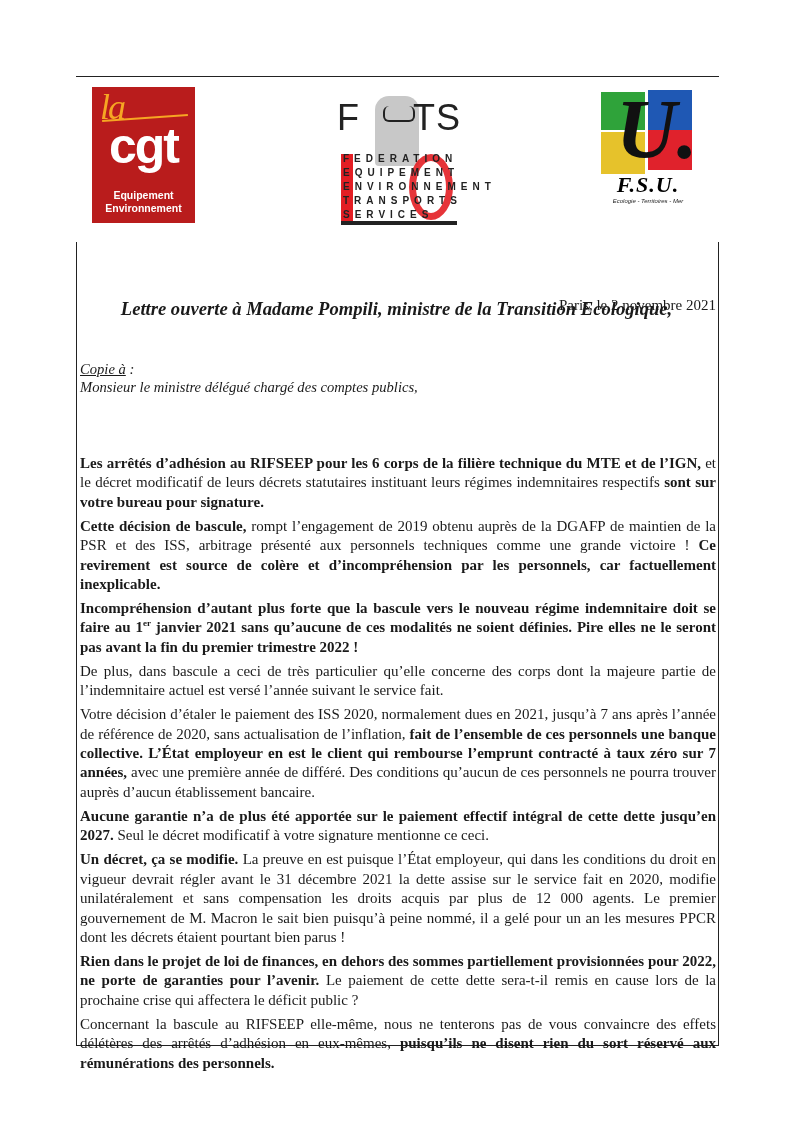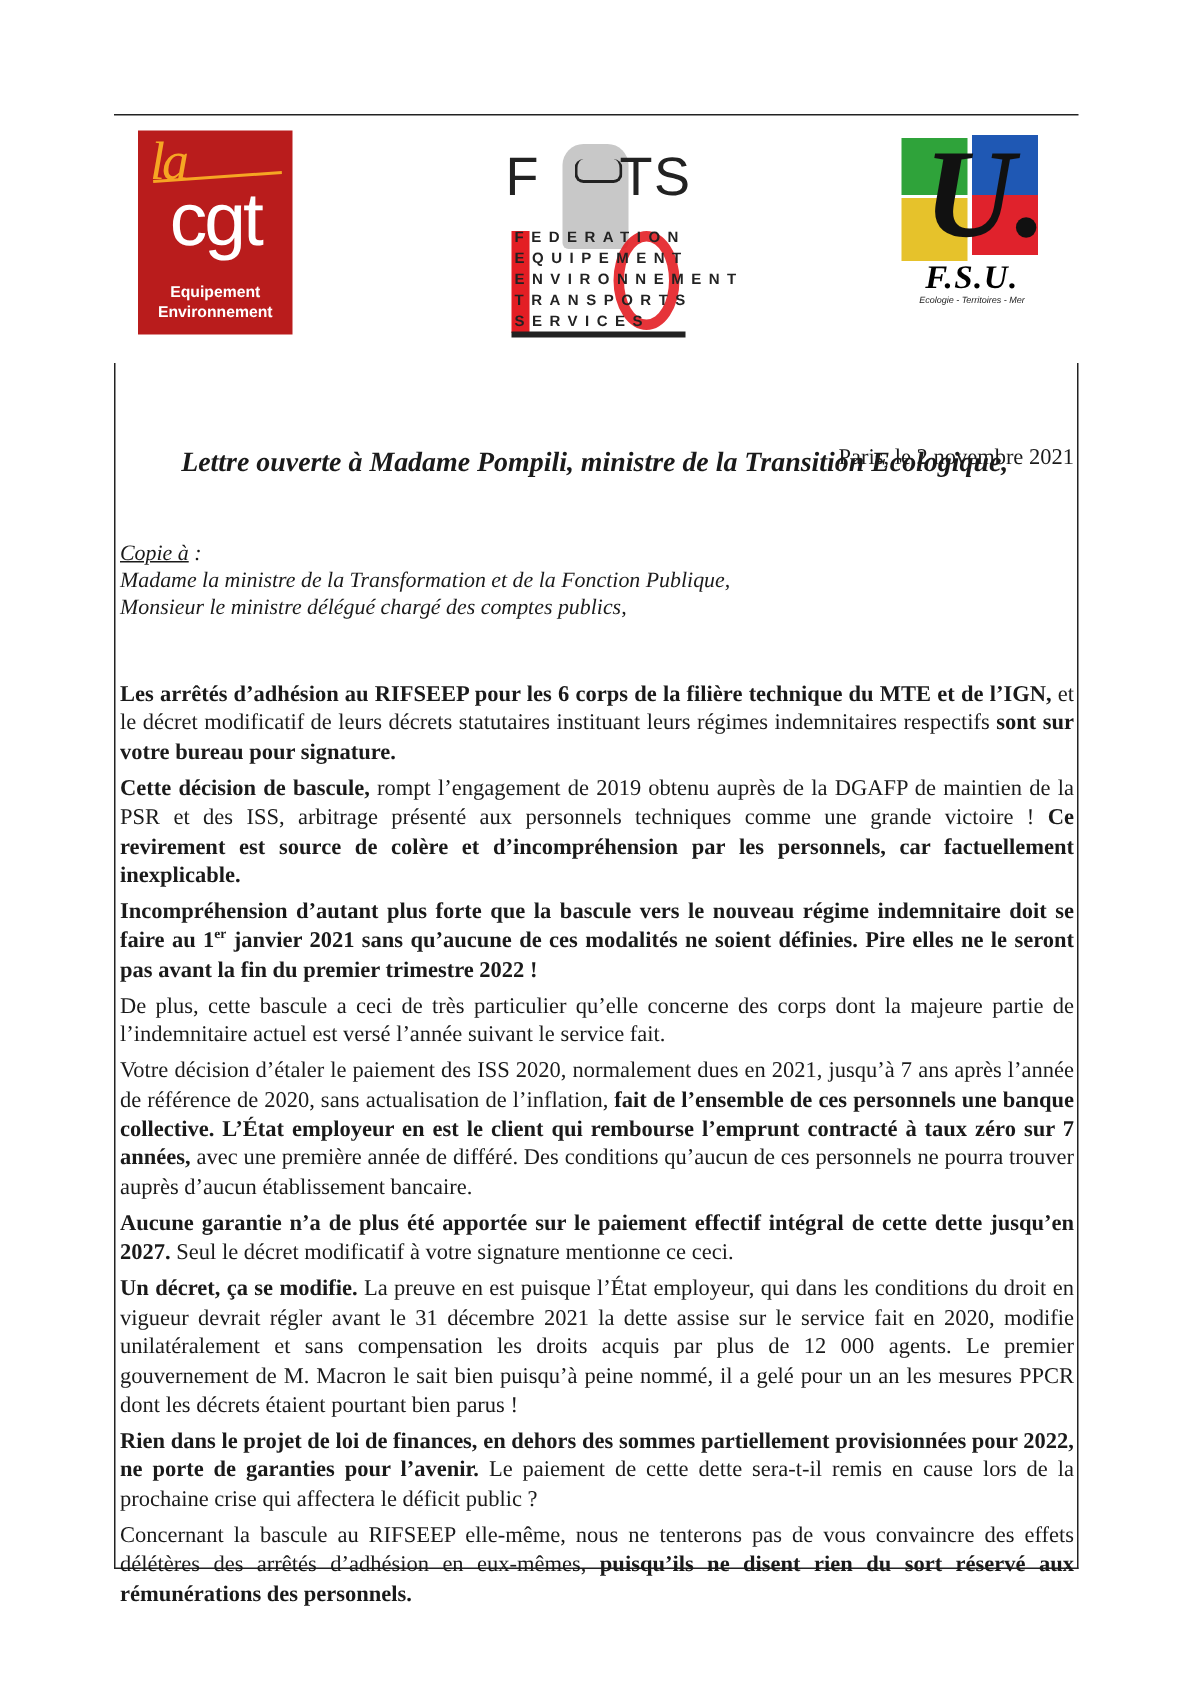--- a/index.html
+++ b/index.html
@@ -10,21 +10,21 @@
   .frame { position:absolute; left:76px; top:242px; width:641px; height:803px;
            border-left:1px solid #222; border-right:1px solid #222; border-bottom:1px solid #222; }
 
   
   .logo { position:absolute; }
   .logo-cgt { left:92px; top:87px; width:103px; height:136px; background:#b91c1c; }
   .cgt-la { position:absolute; left:8px; top:2px; font-family:"Liberation Serif", serif; font-style:italic;
             color:#f6a623; font-size:36px; line-height:36px; letter-spacing:-2px; }
   .cgt-swoosh { position:absolute; left:10px; top:30px; width:86px; height:2px; background:#f6a623; transform:rotate(-4deg); }
   .cgt-word { position:absolute; left:0; width:103px; top:32px; text-align:center;
-              font-family:"Liberation Sans", sans-serif; font-weight:normal; color:#fff;
+              font-family:"Liberation Sans", sans-serif; font-weight:bold; color:#fff;
               font-size:50px; line-height:54px; letter-spacing:-2px; }
   .cgt-sub { position:absolute; left:0; width:103px; top:102px; text-align:center;
              font-family:"Liberation Sans", sans-serif; font-weight:bold; color:#fff;
              font-size:10.5px; line-height:13px; }
 
   .logo-feets { left:335px; top:96px; width:130px; height:132px; }
   .feets-fist { position:absolute; left:40px; top:0; width:44px; height:70px; background:#c8c8c8;
                 border-radius:14px 14px 4px 4px; }
   .feets-fist::before { content:""; position:absolute; left:8px; top:10px; width:28px; height:14px;
                 border:2px solid #222; border-radius:6px; border-top:none; }
@@ -106,27 +106,26 @@
   <div class="fsu-u">U.</div>
   <div class="fsu-name">F.S.U.</div>
   <div class="fsu-tag">Ecologie - Territoires - Mer</div>
 </div>
 
 <div class="date">Paris, le 2 novembre 2021</div>
 <div class="title">Lettre ouverte à Madame Pompili, ministre de la Transition Ecologique,</div>
 
 <div class="copie">
   <div><span class="lbl">Copie à</span><span> :</span></div>
-  <div>Madame la ministre de la Transformation et de la Fonction Publique,</div>
   <div>Monsieur le ministre délégué chargé des comptes publics,</div>
 </div>
 
 <div class="body">
   <p><b>Les arrêtés d’adhésion au RIFSEEP pour les 6 corps de la filière technique du MTE et de l’IGN,</b><span> et le décret modificatif de leurs décrets statutaires instituant leurs régimes indemnitaires respectifs </span><b>sont sur votre bureau pour signature.</b></p>
   <p><b>Cette décision de bascule,</b><span> rompt l’engagement de 2019 obtenu auprès de la DGAFP de maintien de la PSR et des ISS, arbitrage présenté aux personnels techniques comme une grande victoire ! </span><b>Ce revirement est source de colère et d’incompréhension par les personnels, car factuellement inexplicable.</b></p>
   <p><b>Incompréhension d’autant plus forte que la bascule vers le nouveau régime indemnitaire doit se faire au 1</b><b><sup>er</sup></b><b> janvier 2021 sans qu’aucune de ces modalités ne soient définies. Pire elles ne le seront pas avant la fin du premier trimestre 2022 !</b></p>
-  <p><span>De plus, cette bascule a ceci de très particulier qu’elle concerne des corps dont la majeure partie de l’indemnitaire actuel est versé l’année suivant le service fait.</span></p>
+  <p><span>De plus, dans bascule a ceci de très particulier qu’elle concerne des corps dont la majeure partie de l’indemnitaire actuel est versé l’année suivant le service fait.</span></p>
   <p><span>Votre décision d’étaler le paiement des ISS 2020, normalement dues en 2021, jusqu’à 7 ans après l’année de référence de 2020, sans actualisation de l’inflation, </span><b>fait de l’ensemble de ces personnels une banque collective. L’État employeur en est le client qui rembourse l’emprunt contracté à taux zéro sur 7 années,</b><span> avec une première année de différé. Des conditions qu’aucun de ces personnels ne pourra trouver auprès d’aucun établissement bancaire.</span></p>
   <p><b>Aucune garantie n’a de plus été apportée sur le paiement effectif intégral de cette dette jusqu’en 2027.</b><span> Seul le décret modificatif à votre signature mentionne ce ceci.</span></p>
   <p><b>Un décret, ça se modifie.</b><span> La preuve en est puisque l’État employeur, qui dans les conditions du droit en vigueur devrait régler avant le 31 décembre 2021 la dette assise sur le service fait en 2020, modifie unilatéralement et sans compensation les droits acquis par plus de 12 000 agents. Le premier gouvernement de M. Macron le sait bien puisqu’à peine nommé, il a gelé pour un an les mesures PPCR dont les décrets étaient pourtant bien parus !</span></p>
   <p><b>Rien dans le projet de loi de finances, en dehors des sommes partiellement provisionnées pour 2022, ne porte de garanties pour l’avenir.</b><span> Le paiement de cette dette sera-t-il remis en cause lors de la prochaine crise qui affectera le déficit public ?</span></p>
   <p><span>Concernant la bascule au RIFSEEP elle-même, nous ne tenterons pas de vous convaincre des effets délétères des arrêtés d’adhésion en eux-mêmes, </span><b>puisqu’ils ne disent rien du sort réservé aux rémunérations des personnels.</b></p>
 </div>
 
 </body></html>

